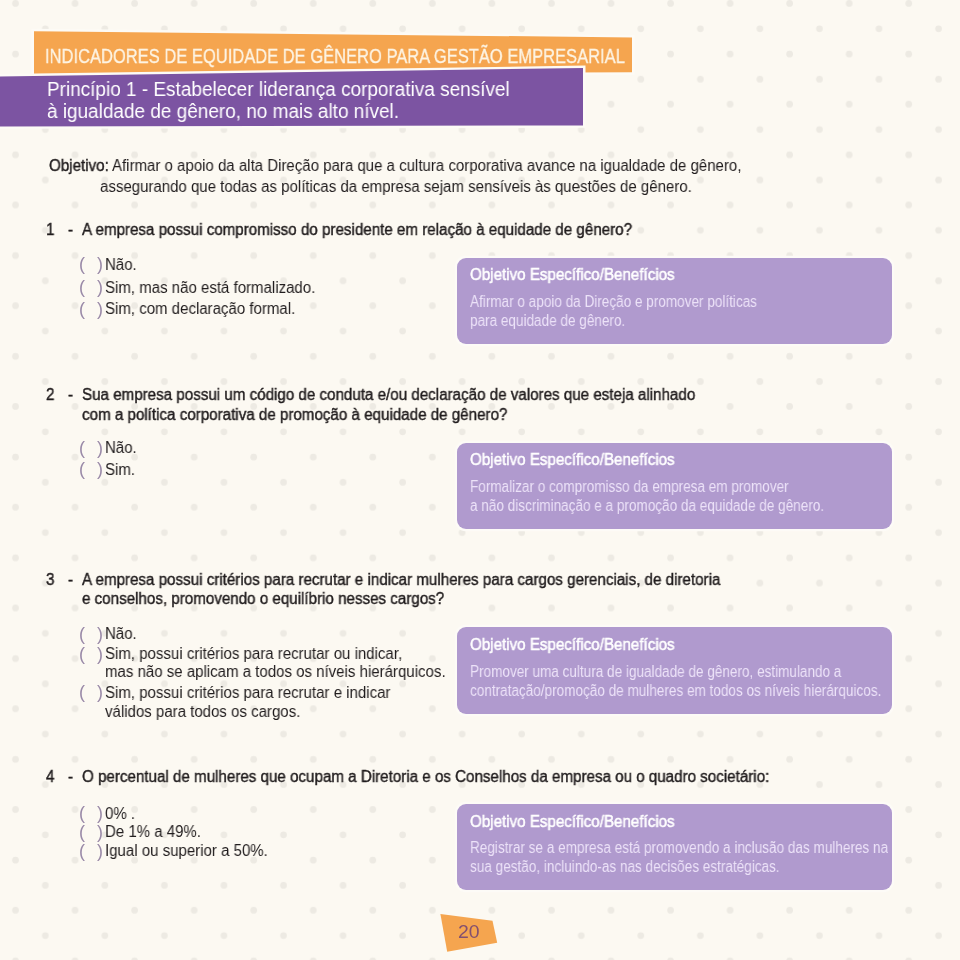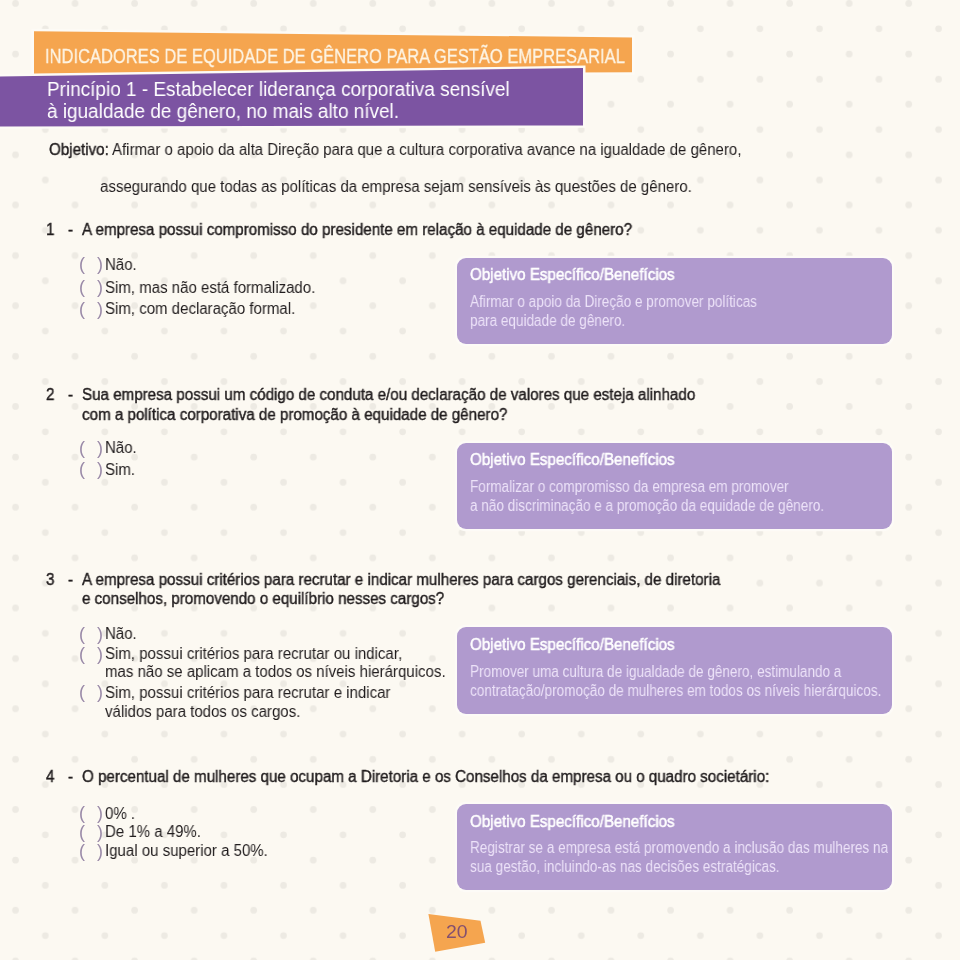--- a/index.html
+++ b/index.html
@@ -17,21 +17,21 @@
   .band-purple span.tl{position:absolute;left:46.6px;color:#ffffff;font-size:20px;transform:scaleX(0.948);}
 
   .txt16{position:absolute;font-size:16px;color:#211d1e;will-change:transform;}
   .bold{-webkit-text-stroke:0.42px #211d1e;}
   .optm{color:#9a8aa8;font-size:18px;}
 
   .benefit{position:absolute;left:456.5px;width:435.5px;background:#b09ace;border-radius:9px;
        box-shadow:0 0 0 2.2px #fdfbf7;}
   .benefit .bh{position:absolute;left:13.3px;color:#ffffff;font-size:16px;-webkit-text-stroke:0.5px #ffffff;}
   .benefit .bl{position:absolute;left:13.3px;color:#ece2f8;font-size:16px;}
-  .pagebadge{position:absolute;left:428px;top:905px;}
+  .pagebadge{position:absolute;left:440px;top:905px;}
   .pagebadge .num{position:absolute;left:18.0px;top:17.0px;color:#84506f;font-size:18px;
        display:inline-block;transform:scaleX(1.08);transform-origin:0 50%;will-change:transform;}
 </style>
 </head>
 <body>
 
 <svg class="dotlayer" width="960" height="960" viewBox="0 0 960 960" xmlns="http://www.w3.org/2000/svg">
     <defs>
       <pattern id="dp" x="0" y="0" width="59.55" height="100.76" patternUnits="userSpaceOnUse">
         <circle cx="15.5" cy="3.4" r="3.35" fill="#edeae3"></circle>
@@ -50,21 +50,21 @@
     <span class="txt sq" style="top:45.12px">INDICADORES DE EQUIDADE DE GÊNERO PARA GESTÃO EMPRESARIAL</span>
   </div>
 <div class="band-purple">
     <svg width="960" height="140" viewBox="0 0 960 140" xmlns="http://www.w3.org/2000/svg">
       <path d="M0 74.0 L585.5 65.6 L585.5 127.8 L0 128.8 Z" fill="#fdfbf6"></path>
       <path d="M0 76.4 L583 68.0 L583 125.4 L0 126.4 Z" fill="#7c54a2"></path>
     </svg>
     <span class="tl sq" style="top:77.62px">Princípio 1 - Estabelecer liderança corporativa sensível</span>
     <span class="tl sq" style="top:100.12px">à igualdade de gênero, no mais alto nível.</span>
   </div>
-<div class="txt16" style="left:48.6px;top:141px;white-space:nowrap"><span class="sq bold" style="transform:scaleX(0.947);">Objetivo:</span> <span class="sq" style="transform:scaleX(0.9385);;margin-left:-4.2px">Afirmar o apoio da alta Direção para que a cultura corporativa avance na igualdade de gênero,</span></div>
+<div class="txt16" style="left:48.6px;top:157px;white-space:nowrap"><span class="sq bold" style="transform:scaleX(0.947);">Objetivo:</span> <span class="sq" style="transform:scaleX(0.9385);;margin-left:-4.2px">Afirmar o apoio da alta Direção para que a cultura corporativa avance na igualdade de gênero,</span></div>
 <div class="txt16 sq" style="left:99.6px;top:177.80px;transform:scaleX(0.9385);">assegurando que todas as políticas da empresa sejam sensíveis às questões de gênero.</div>
 <div>
 <span class="txt16 sq bold" style="left:46px;top:220.50px;transform:scaleX(0.947);">1</span>
     <span class="txt16 sq bold" style="left:68.3px;top:220.50px;transform:scaleX(0.947);">-</span>
     <span class="txt16 sq bold" style="left:82px;top:220.50px;transform:scaleX(0.947);">A empresa possui compromisso do presidente em relação à equidade de gênero?</span>
     <div>
       <span class="txt16 sq optm" style="left:79.3px;top:254.11px;transform:scaleX(0.9385);">(</span>
       <span class="txt16 sq optm" style="left:96.8px;top:254.11px;transform:scaleX(0.9385);">)</span>
       <span class="txt16 sq" style="left:105.0px;top:255.80px;transform:scaleX(0.9385);">Não.</span>
     </div>

